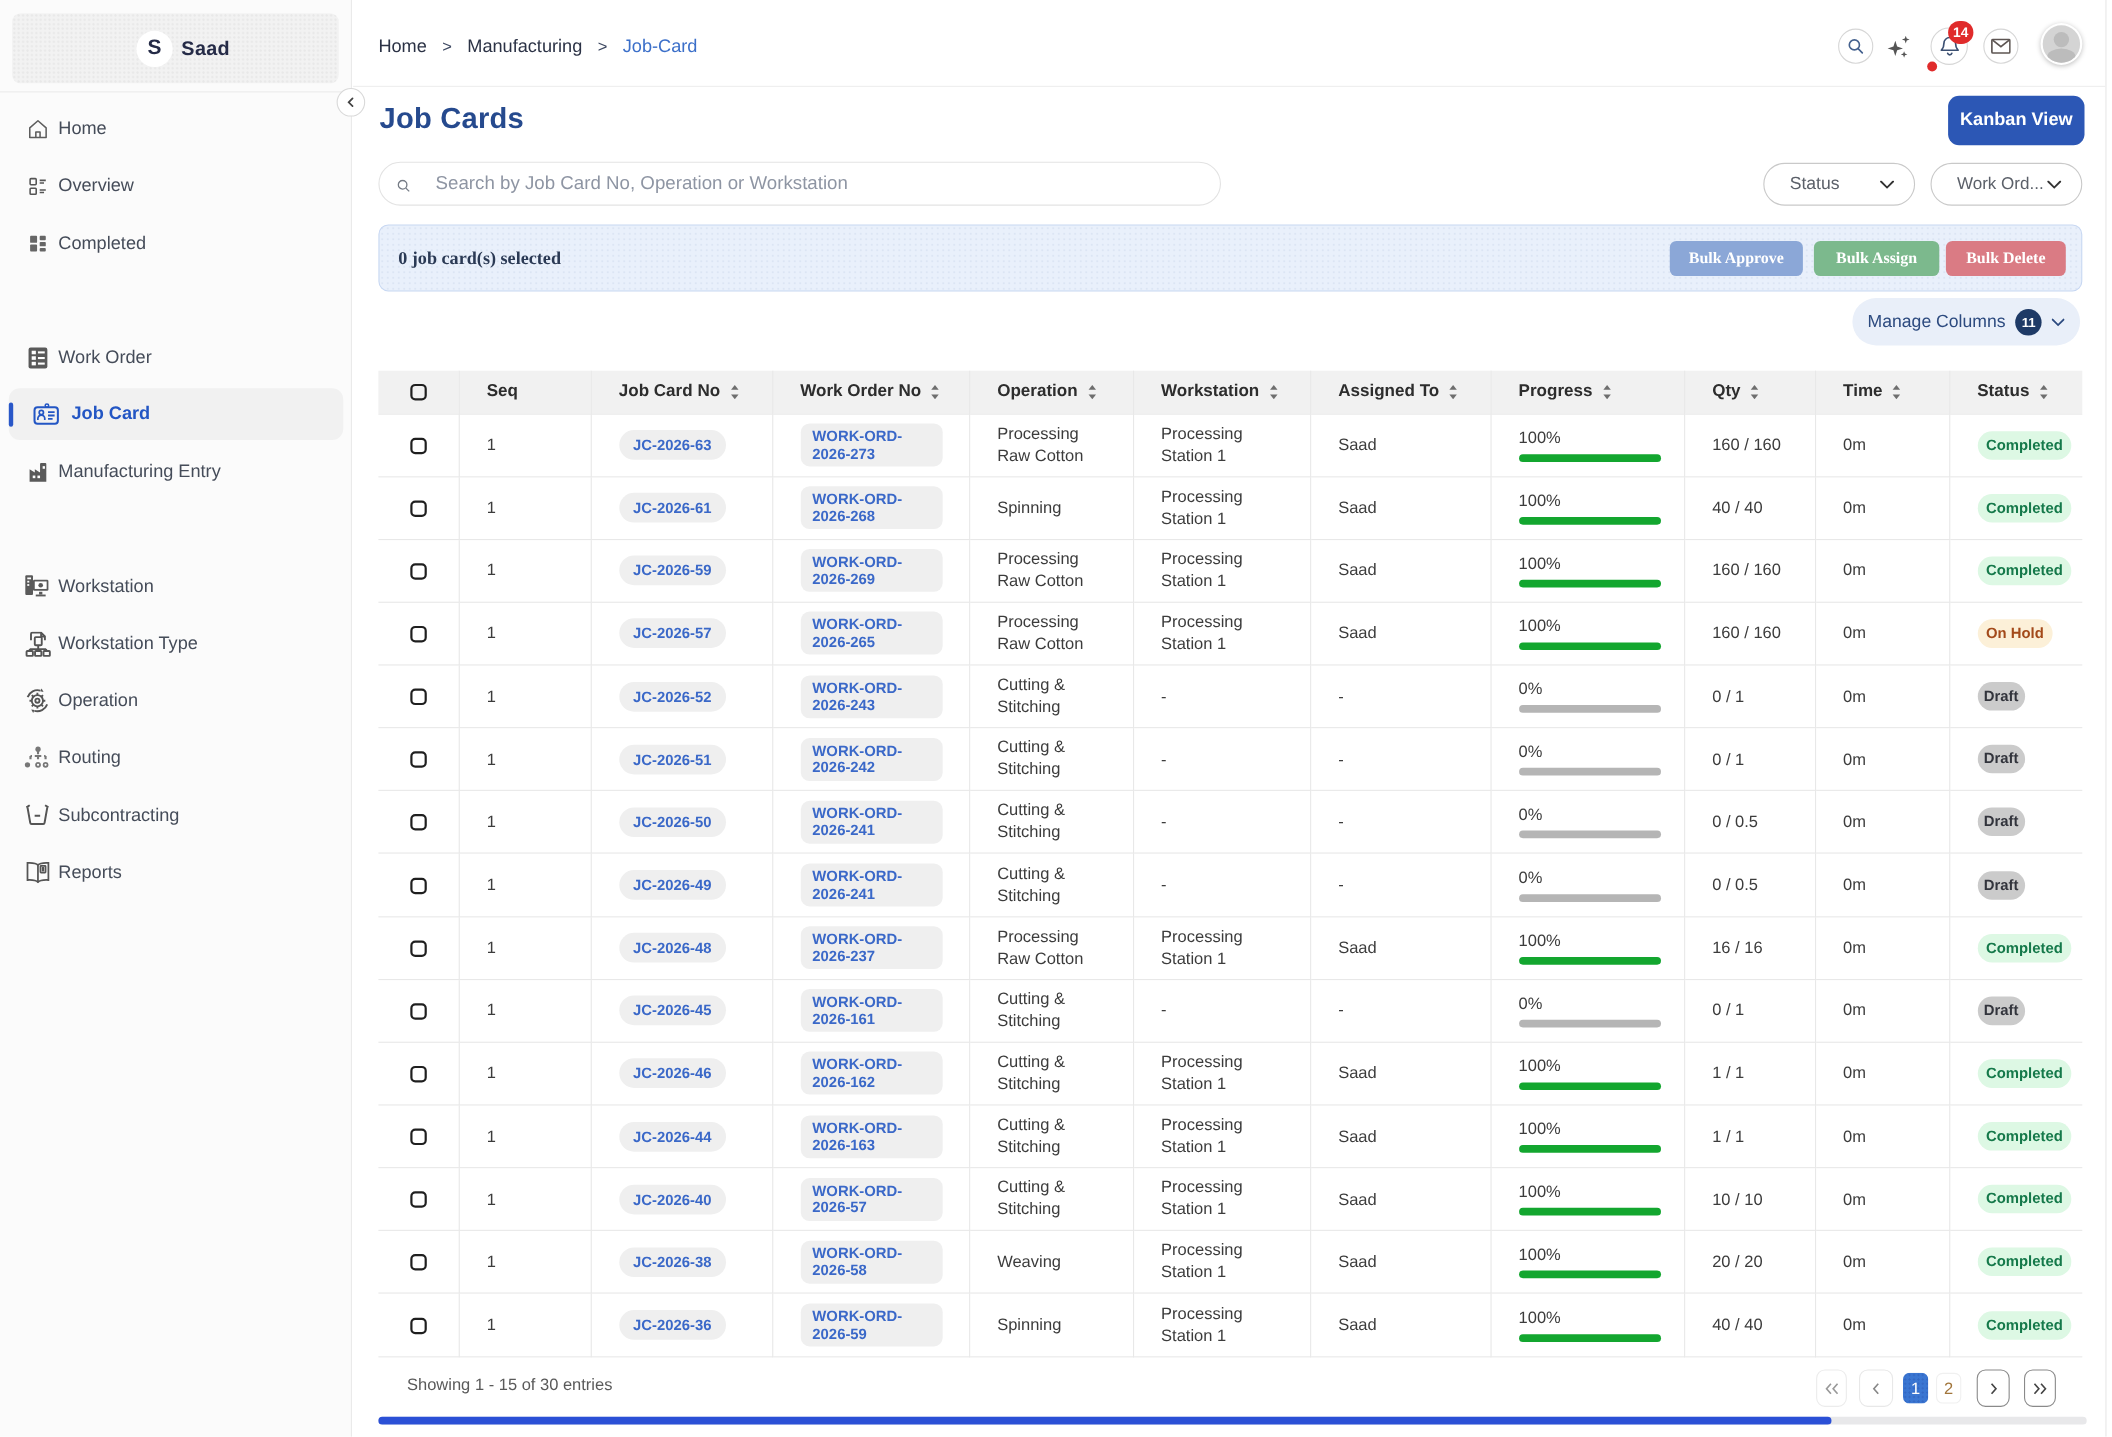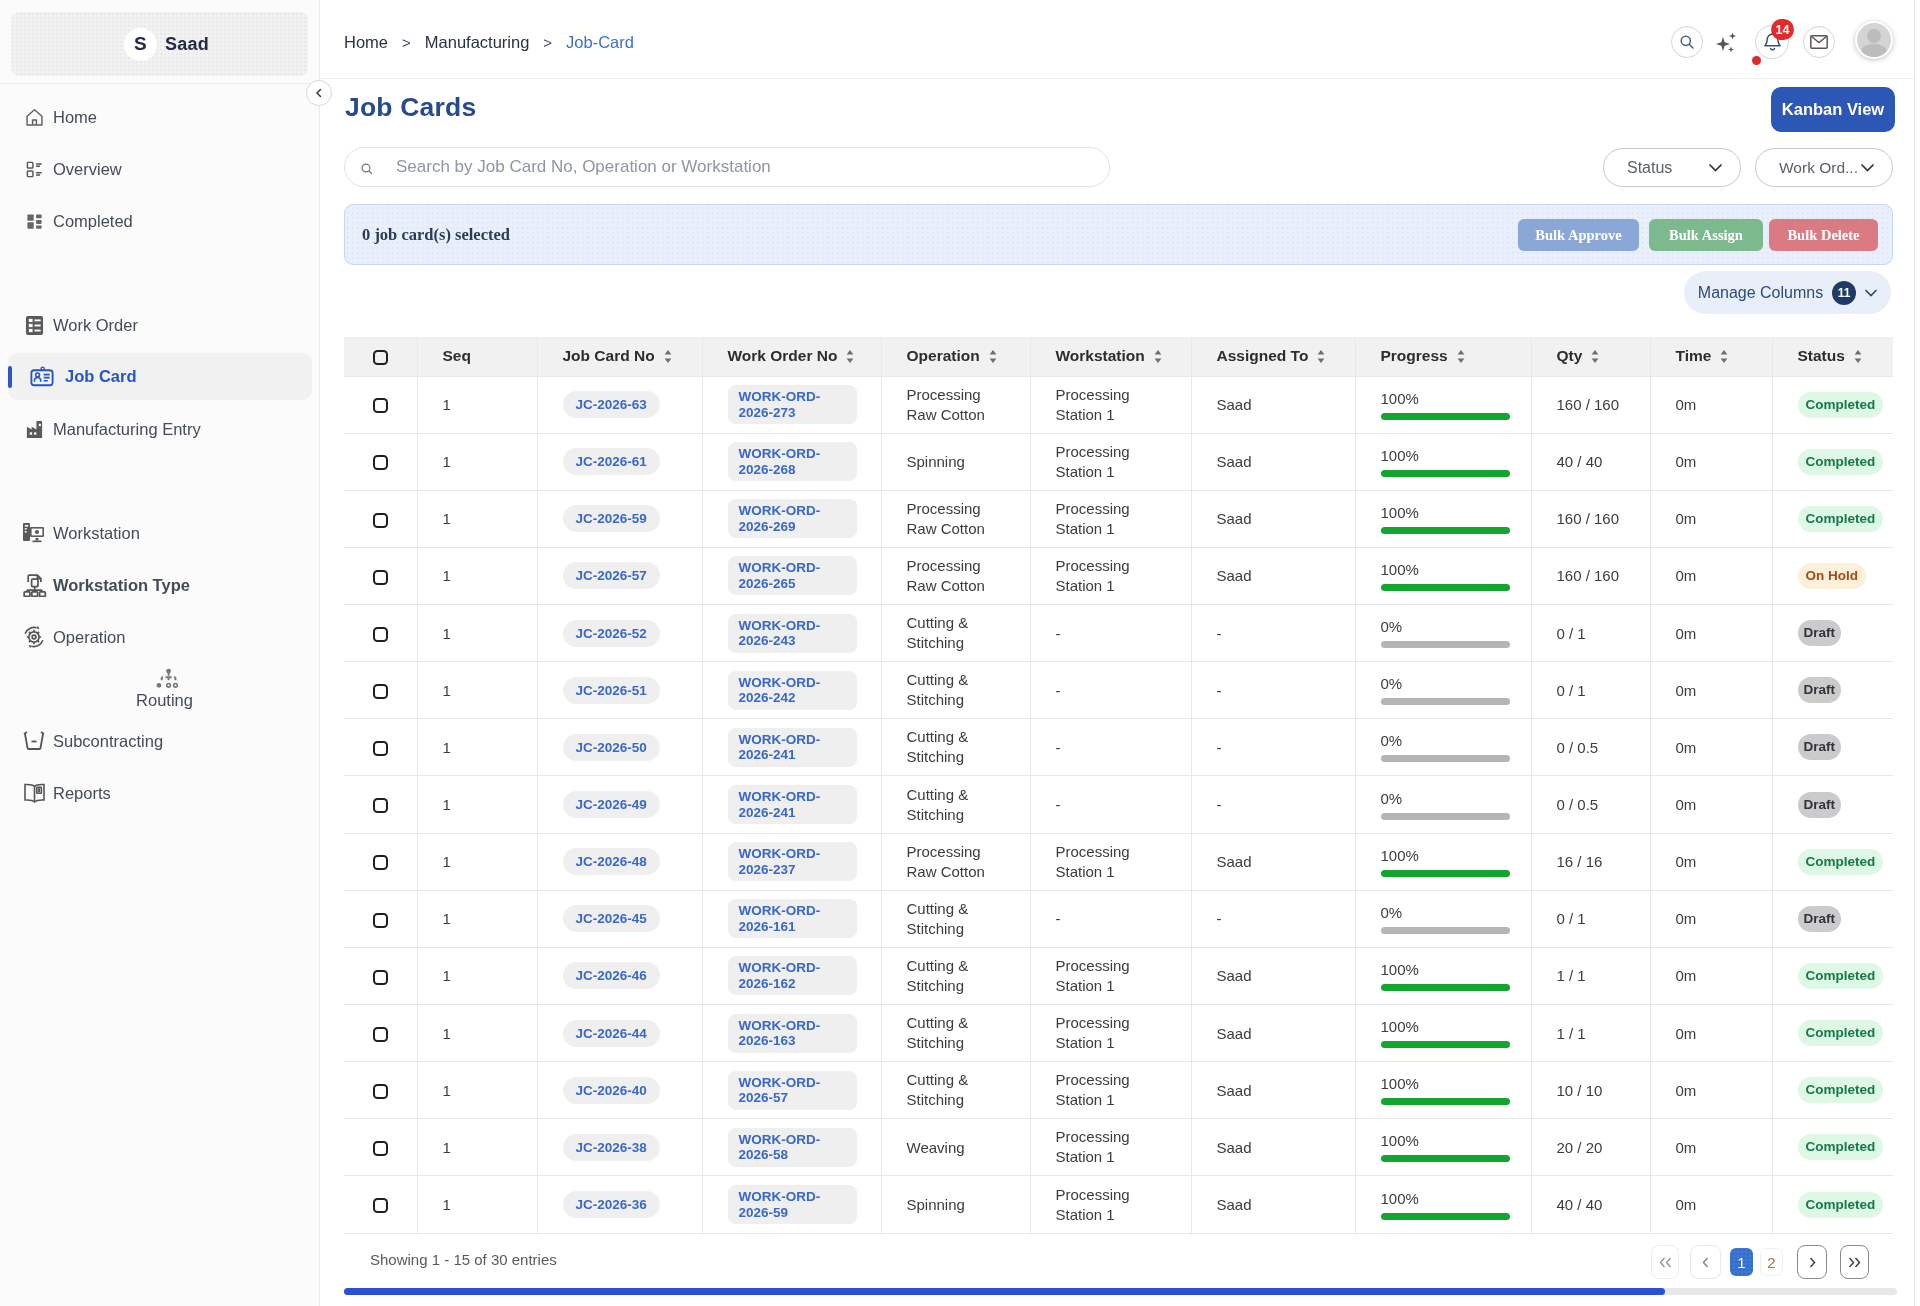--- a/index.html
+++ b/index.html
@@ -176,21 +176,21 @@
           <rect x="2.8" y="9" width="1.8" height="1.6" fill="#fff"></rect>
           <rect x="8" y="5" width="14" height="10" rx="1.2" fill="#5a5a5a"></rect>
           <rect x="9.6" y="6.6" width="10.8" height="6.8" fill="#fff"></rect>
           <circle cx="15" cy="10" r="2.1" fill="#5a5a5a"></circle>
           <rect x="13.5" y="16" width="3" height="2.5" fill="#5a5a5a"></rect>
           <rect x="10.5" y="18.5" width="9" height="1.7" fill="#5a5a5a"></rect>
         </svg>
       </span>
     <span class="lb">Workstation</span>
     </div>
-  <div class="mitem" style="top:563px;font-weight:bold;">
+  <div class="mitem" style="top:563px;">
     <span class="ic">
         <svg width="25" height="23" viewBox="2 3 21 20" fill="none" stroke="#555" stroke-width="1.5">
           <path d="M7 10 V5 a1 1 0 0 1 1-1 h7 l3 3 v3"></path>
           <path d="M15 4 v3 h3"></path>
           <rect x="10" y="7.5" width="5.5" height="6.5" rx="0.8"></rect>
           <path d="M12.7 14 v3 M6 17 h13 M6 17 v1.5 M19 17 v1.5"></path>
           <rect x="3.5" y="18.5" width="5" height="4" rx="0.6"></rect>
           <rect x="10.2" y="18.5" width="5" height="4" rx="0.6"></rect>
           <rect x="16.9" y="18.5" width="5" height="4" rx="0.6"></rect>
         </svg>
@@ -206,21 +206,21 @@
             <path d="M12 6.9 V4.8 M12 17.1 V19.2 M6.9 12 H4.8 M17.1 12 H19.2 M8.4 8.4 L6.9 6.9 M15.6 15.6 L17.1 17.1 M8.4 15.6 L6.9 17.1 M15.6 8.4 L17.1 6.9"></path>
             <path d="M3.1 8.7 A9.6 9.6 0 0 1 14.7 2.8"></path>
             <path d="M20.9 15.3 A9.6 9.6 0 0 1 9.3 21.2"></path>
           </g>
           <path d="M15.8 0.8 l-1.2 2.7 3 0.5 Z" fill="#555"></path>
           <path d="M8.2 23.2 l1.2-2.7 -3-0.5 Z" fill="#555"></path>
         </svg>
       </span>
     <span class="lb">Operation</span>
     </div>
-  <div class="mitem" style="top:667px;flex-direction:column;">
+  <div class="mitem" style="top:667px;">
     <span class="ic">
         <svg width="24" height="22" viewBox="1 1 21 19">
           <g fill="none" stroke="#777" stroke-width="1.7">
             <path d="M12 5 V9 M12 9 H6 M12 9 H18 M6 9 V13 M12 9 V13 M18 9 V13" stroke-dasharray="2.6 2.2"></path>
           </g>
           <circle cx="12" cy="3.6" r="2.1" fill="#777"></circle>
           <circle cx="3.6" cy="16" r="2.1" fill="#777"></circle>
           <circle cx="12" cy="16" r="1.6" fill="none" stroke="#777" stroke-width="1.4"></circle>
           <circle cx="18" cy="16" r="1.6" fill="none" stroke="#777" stroke-width="1.4"></circle>
         </svg>

